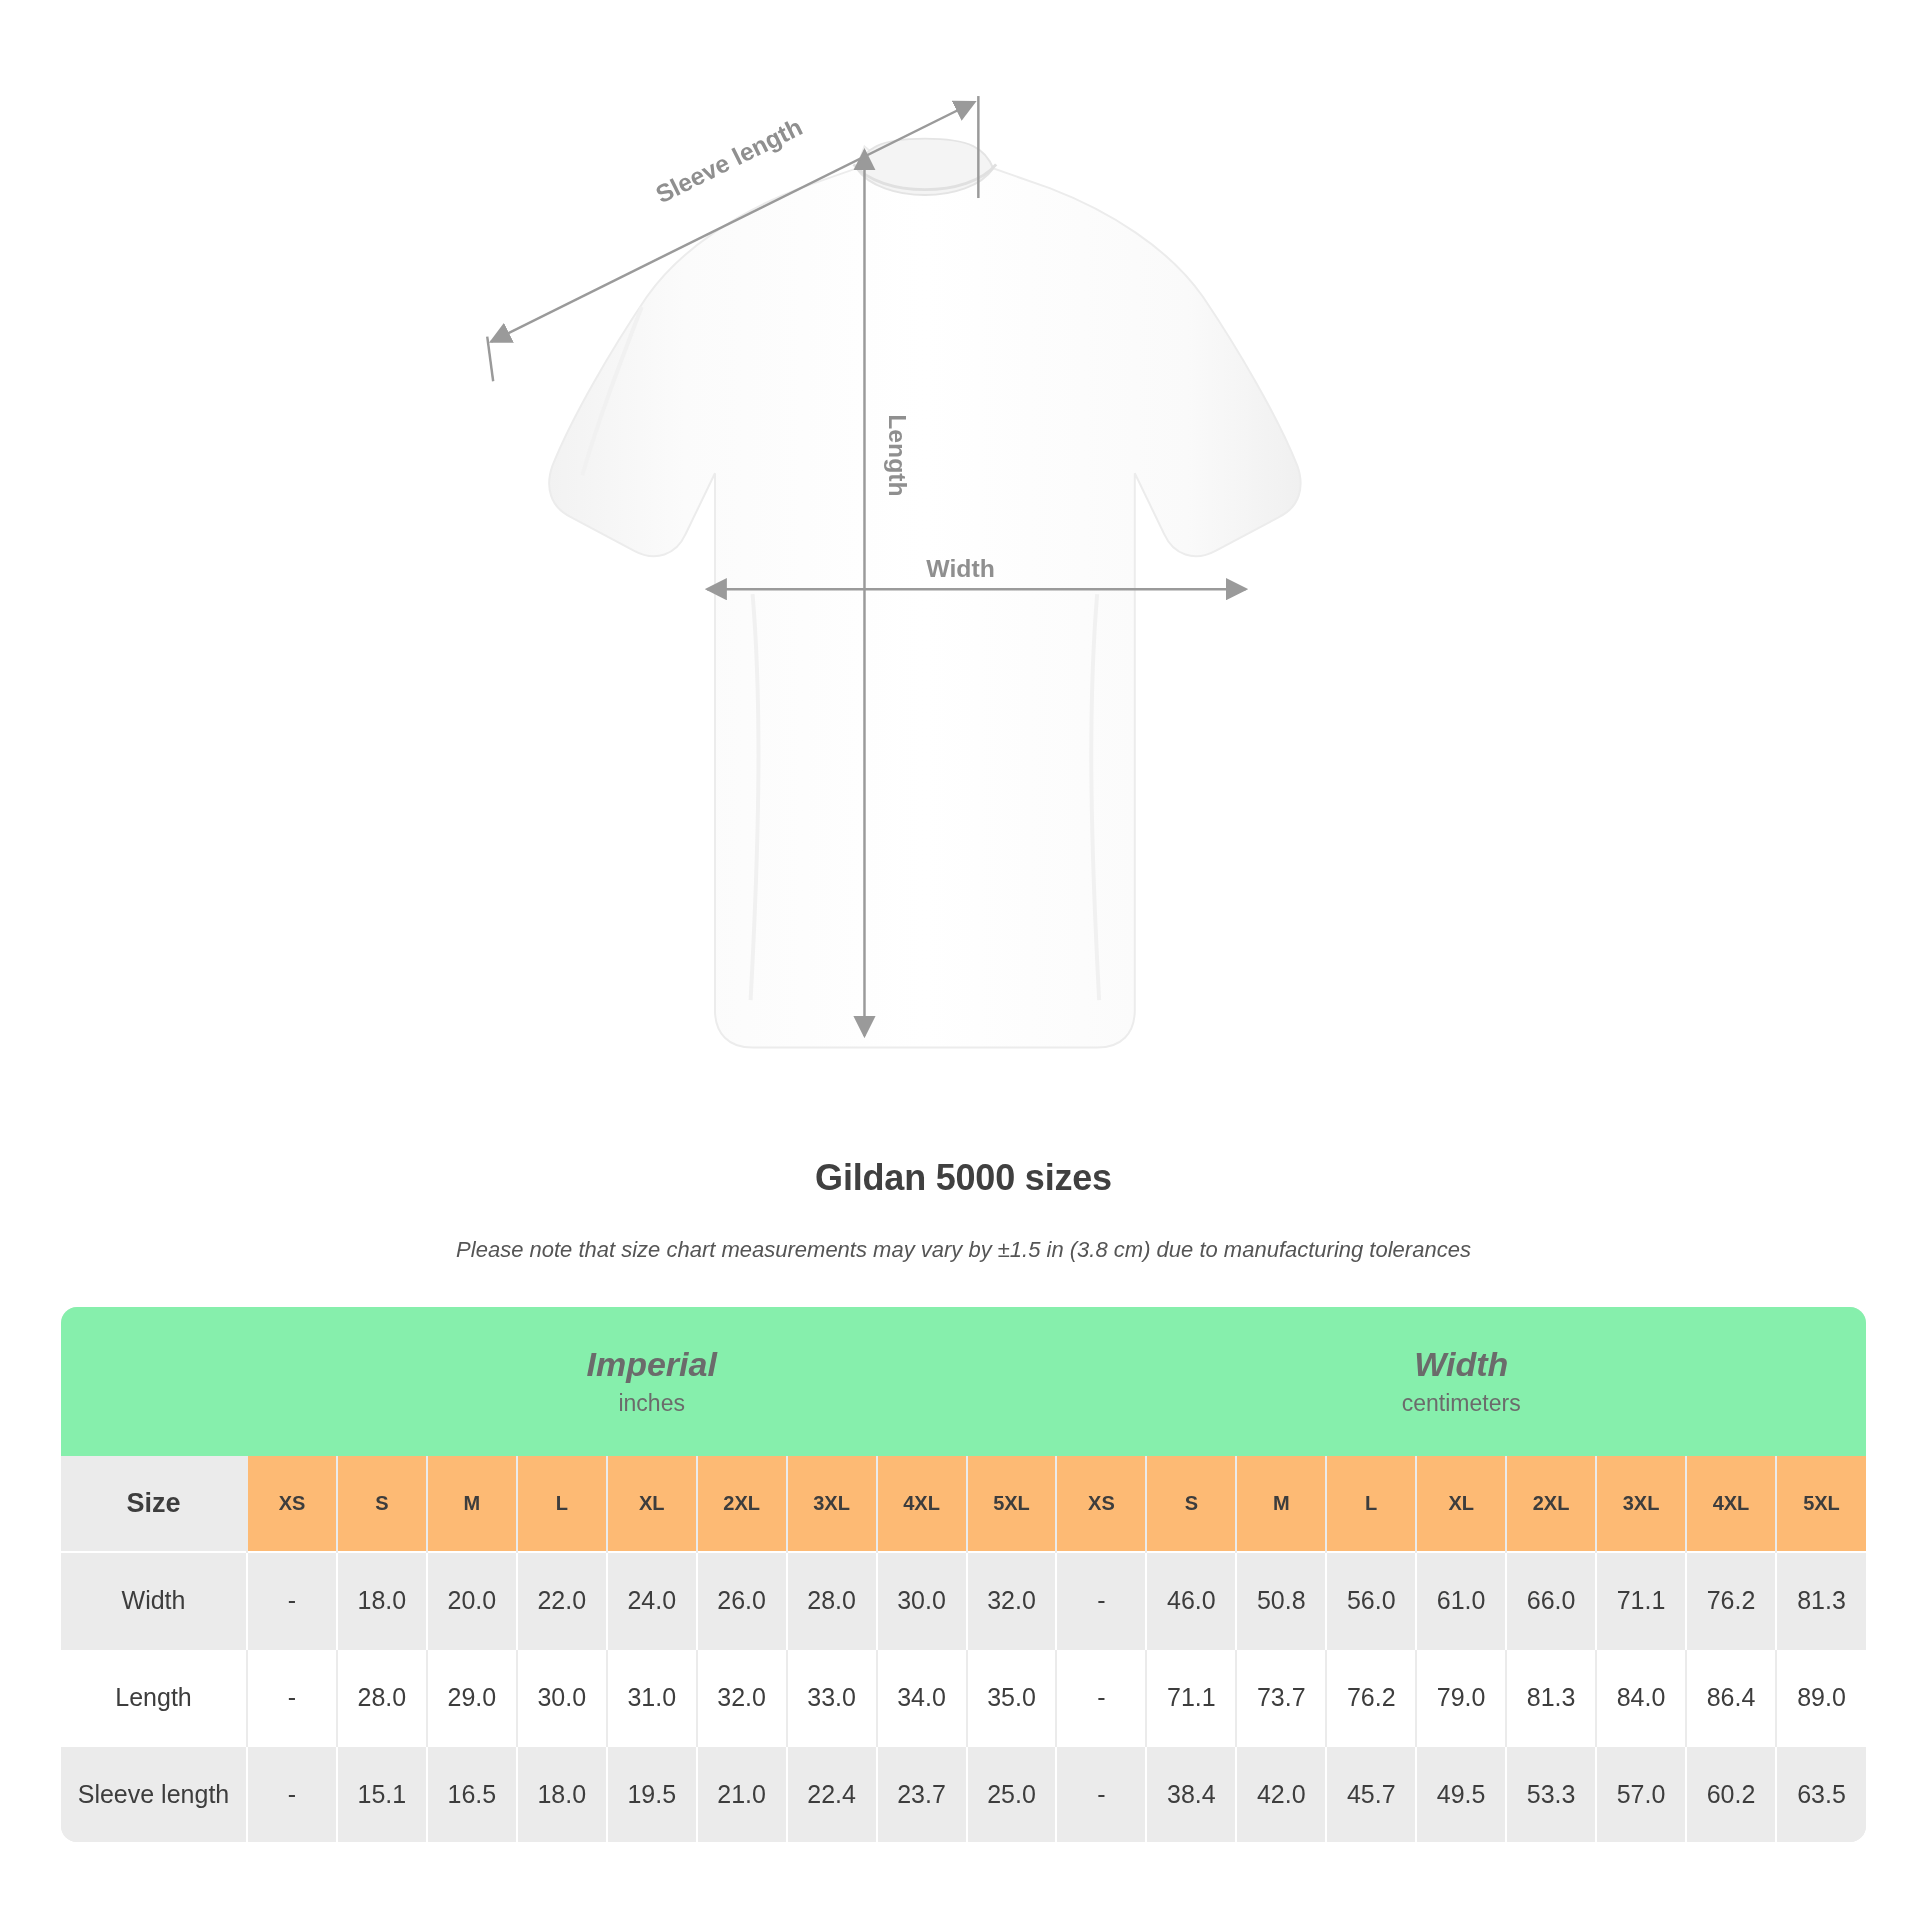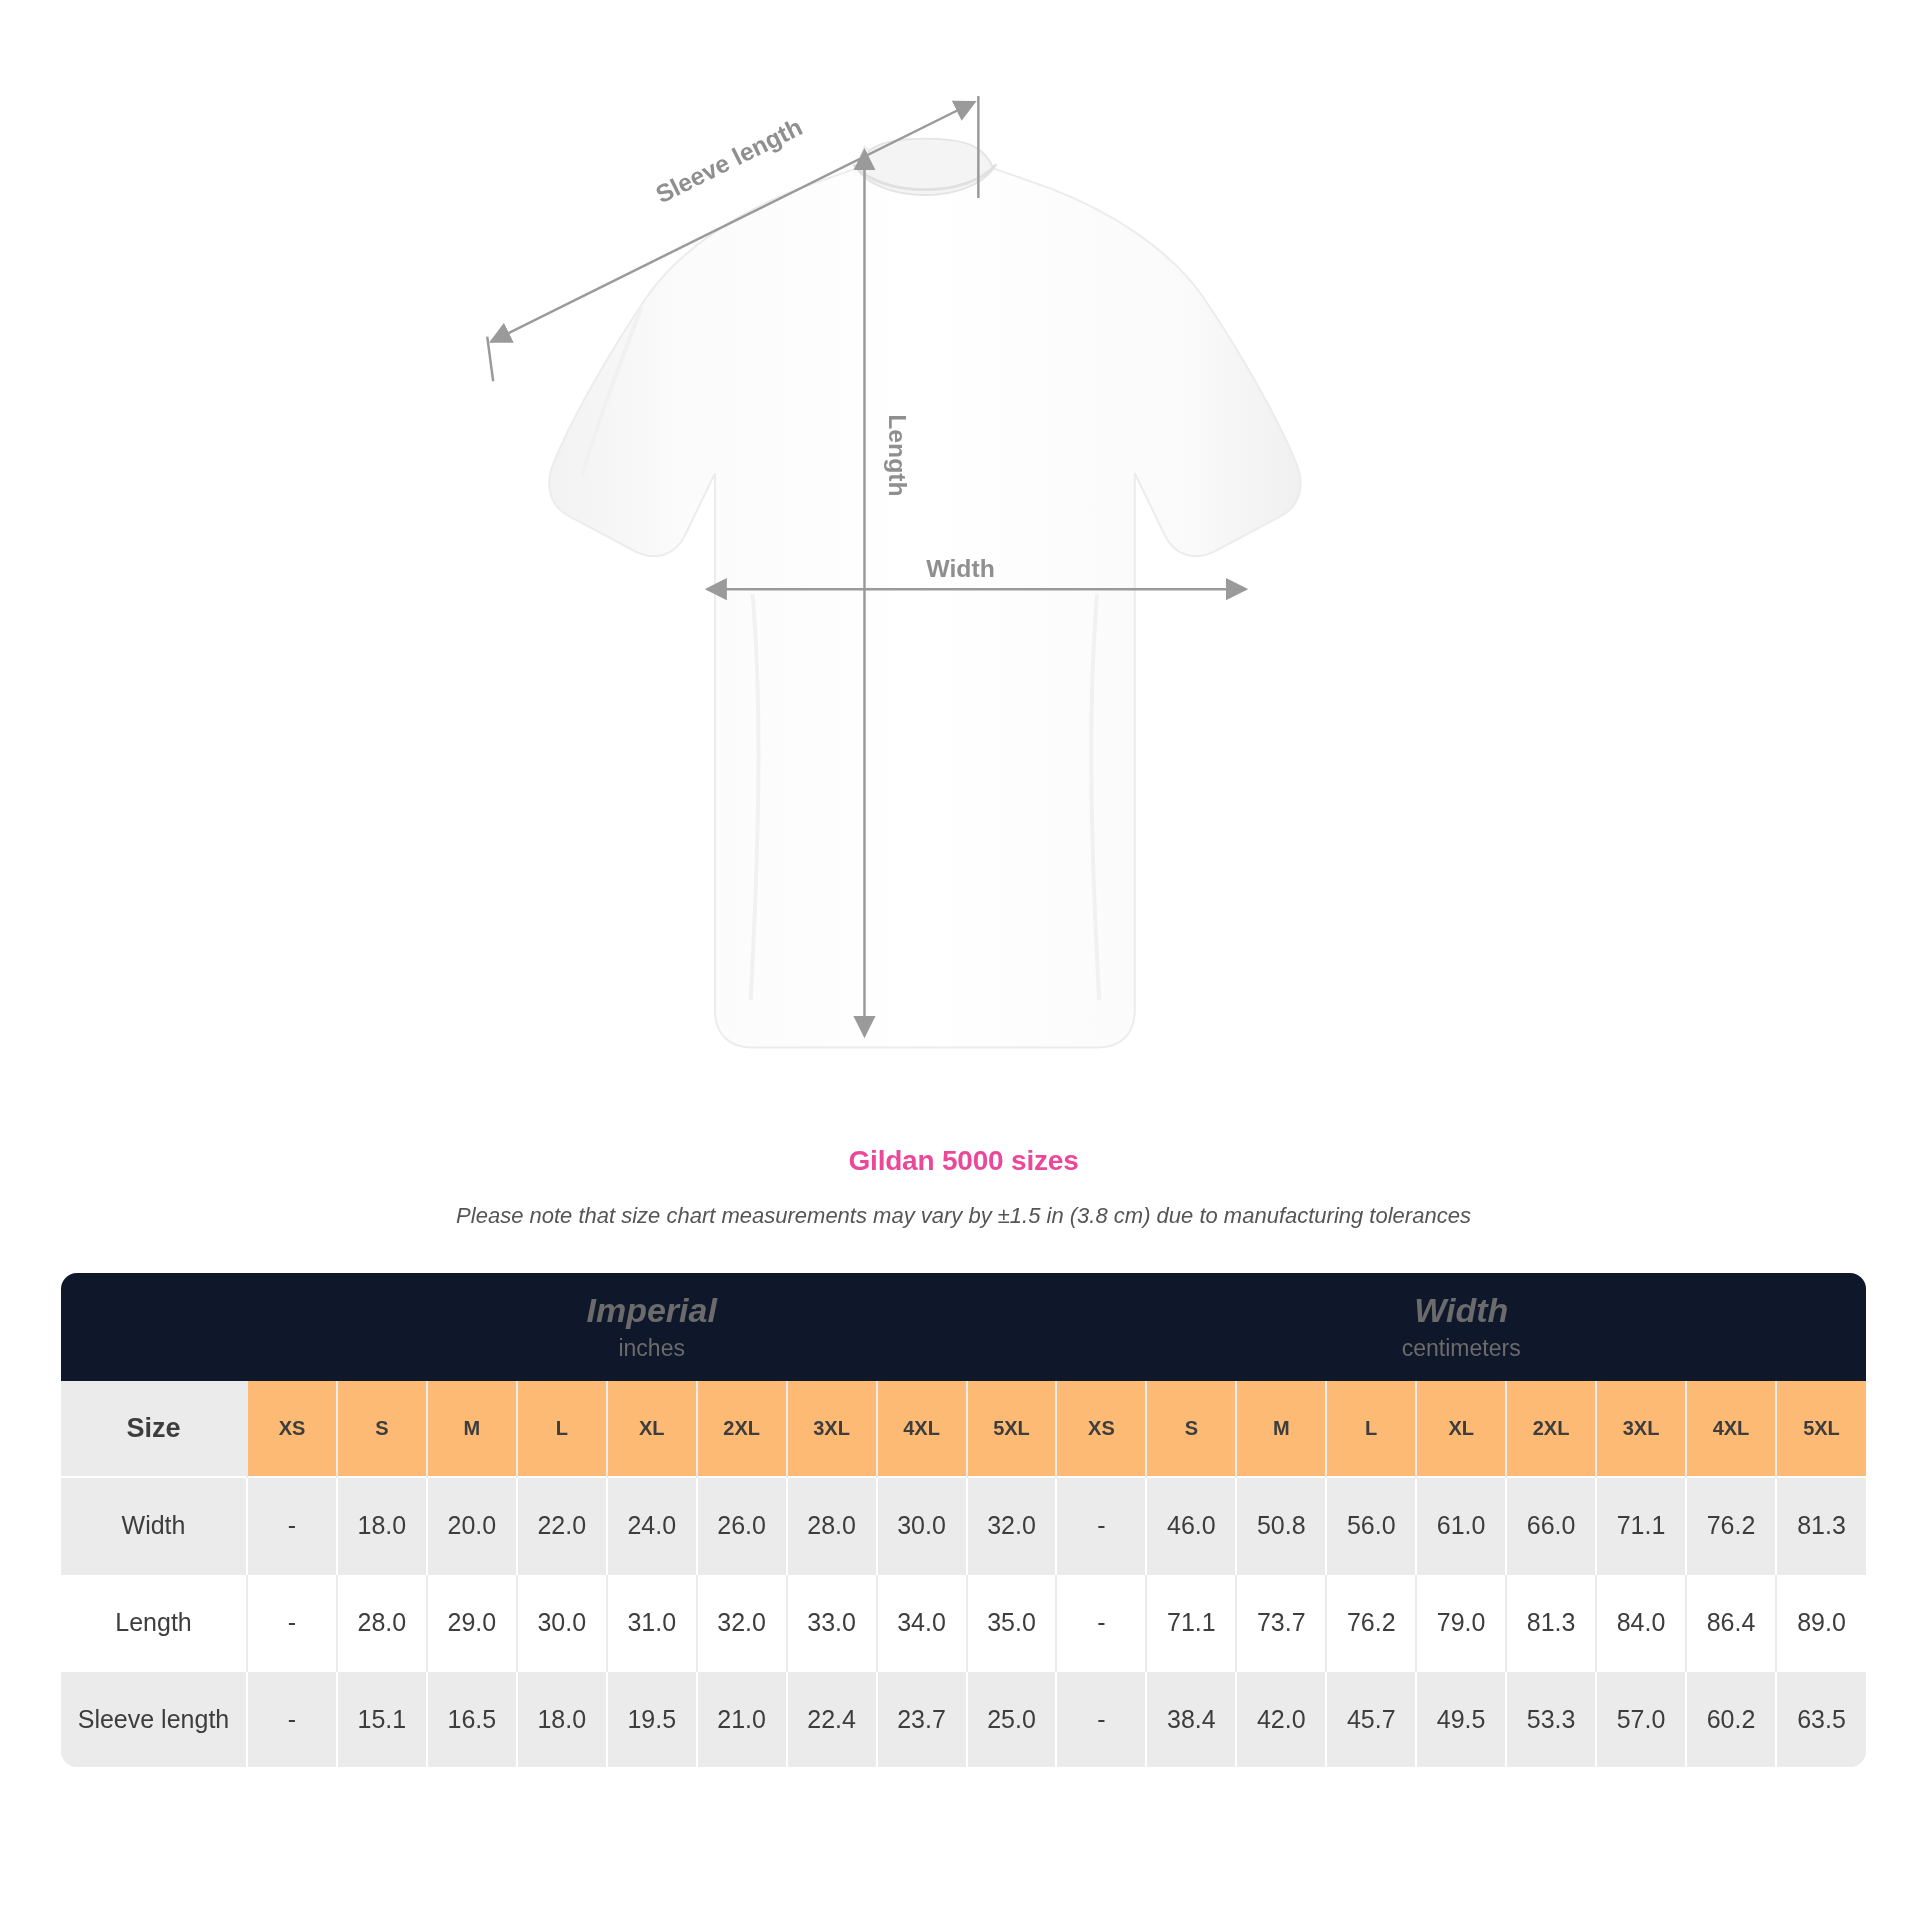--- a/index.html
+++ b/index.html
@@ -26,24 +26,24 @@
     width: 1927px;
     height: 1109px;
   }
   .illustration svg {
     display: block;
   }
 
   
   .chart-title {
     text-align: center;
-    font-size: 28px;
+    font-size: 36px;
     font-weight: bold;
-    color: #ec4899;
-    margin: 4px;
+    color: #404040;
+    margin: 16px;
     padding-top: 32px;
     letter-spacing: -0.2px;
   }
   .chart-note {
     text-align: center;
     font-size: 22px;
     font-style: italic;
     color: #555555;
     margin: 0;
     padding-top: 22px;
@@ -67,22 +67,22 @@
     vertical-align: middle;
     font-size: 25px;
     color: #3d3d3d;
     font-weight: normal;
     padding: 0;
     border: none;
   }
 
   
   tr.unit-row td {
-    height: 108px;
-    background: #0f172a;
+    height: 149px;
+    background: #86efac;
     border: none;
   }
   .unit-name {
     font-size: 34px;
     font-style: italic;
     font-weight: bold;
     color: #6b6b6b;
     line-height: 1.25;
   }
   .unit-sub {

